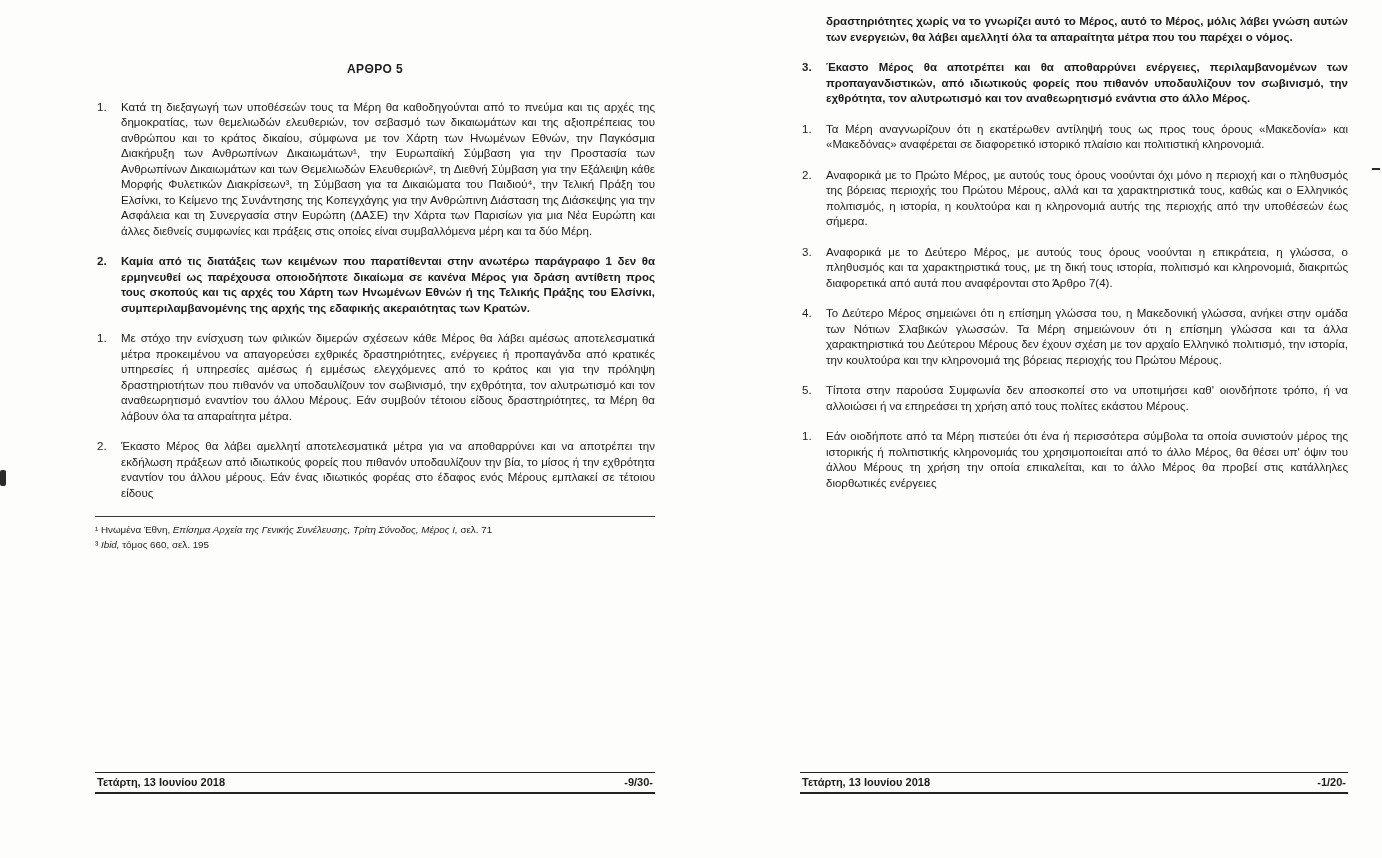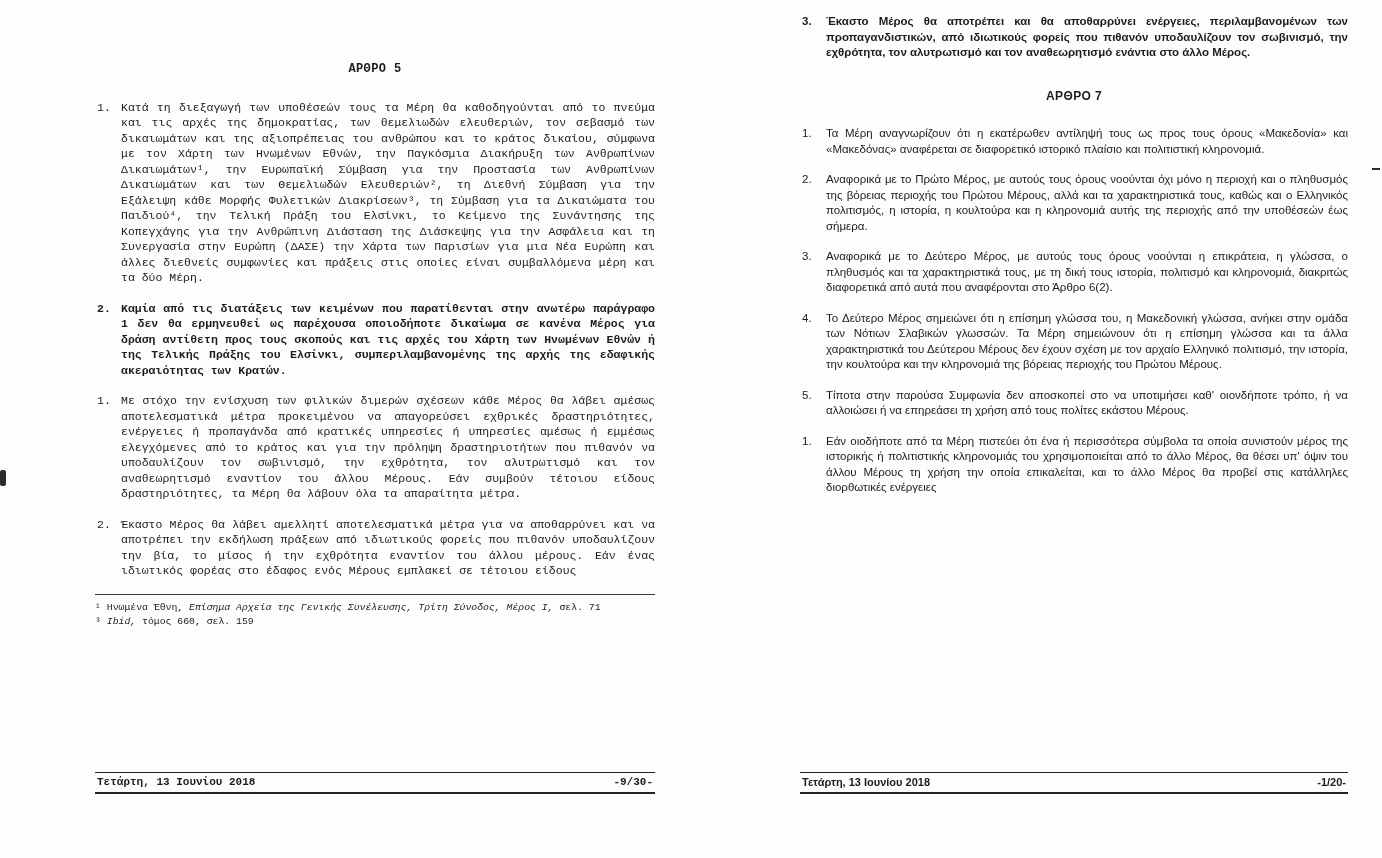--- a/index.html
+++ b/index.html
@@ -5,21 +5,21 @@
   * { margin:0; padding:0; box-sizing:border-box; }
   html, body { width:1382px; height:858px; }
   body {
     background:#fdfdfb;
     font-family:"Liberation Sans","DejaVu Sans",sans-serif;
     color:#1c1c1c;
     position:relative;
     overflow:hidden;
   }
   .page { position:absolute; top:0; height:858px; background:transparent; }
-  .page--left  { left:95px;  width:560px;font-family:Liberation Mono, monospace; }
+  .page--left  { left:95px;  width:560px; }
   .page--right { left:800px; width:548px; }
 
   .content { font-size:11.5px; line-height:15.5px; }
   .page--left  .content { padding-top:34px; }
   .page--right .content { padding-top:14px; }
 
   .article-heading {
     text-align:center;
     font-weight:bold;
     font-size:12px;
@@ -77,47 +77,47 @@
       <div class="numbered-item">
         <span class="num">1.</span>
         <span class="txt">Με στόχο την ενίσχυση των φιλικών διμερών σχέσεων κάθε Μέρος θα λάβει αμέσως αποτελεσματικά μέτρα προκειμένου να απαγορεύσει εχθρικές δραστηριότητες, ενέργειες ή προπαγάνδα από κρατικές υπηρεσίες ή υπηρεσίες αμέσως ή εμμέσως ελεγχόμενες από το κράτος και για την πρόληψη δραστηριοτήτων που πιθανόν να υποδαυλίζουν τον σωβινισμό, την εχθρότητα, τον αλυτρωτισμό και τον αναθεωρητισμό εναντίον του άλλου Μέρους. Εάν συμβούν τέτοιου είδους δραστηριότητες, τα Μέρη θα λάβουν όλα τα απαραίτητα μέτρα.</span>
       </div>
       <div class="numbered-item">
         <span class="num">2.</span>
         <span class="txt">Έκαστο Μέρος θα λάβει αμελλητί αποτελεσματικά μέτρα για να αποθαρρύνει και να αποτρέπει την εκδήλωση πράξεων από ιδιωτικούς φορείς που πιθανόν υποδαυλίζουν την βία, το μίσος ή την εχθρότητα εναντίον του άλλου μέρους. Εάν ένας ιδιωτικός φορέας στο έδαφος ενός Μέρους εμπλακεί σε τέτοιου είδους</span>
       </div>
       <div class="footnotes">
         <div class="footnote"><span>¹ Ηνωμένα Έθνη, </span><span class="it">Επίσημα Αρχεία της Γενικής Συνέλευσης, Τρίτη Σύνοδος, Μέρος Ι,</span><span> σελ. 71</span></div>
-        <div class="footnote"><span>³ </span><span class="it">Ibid,</span><span> τόμος 660, σελ. 159</span></div>
+        <div class="footnote"><span>³ </span><span class="it">Ibid,</span><span> τόμος 660, σελ. 195</span></div>
       </div>
     </div>
   <div class="page-footer">
     <span>Τετάρτη, 13 Ιουνίου 2018</span>
     <span>-9/30-</span>
   </div>
 </div>
 
 <div class="page page--right">
   <div class="content">
+      <div class="cont-para bold">δραστηριότητες χωρίς να το γνωρίζει αυτό το Μέρος, αυτό το Μέρος, μόλις λάβει γνώση αυτών των ενεργειών, θα λάβει αμελλητί όλα τα απαραίτητα μέτρα που του παρέχει ο νόμος.</div>
       <div class="numbered-item bold">
         <span class="num">3.</span>
         <span class="txt">Έκαστο Μέρος θα αποτρέπει και θα αποθαρρύνει ενέργειες, περιλαμβανομένων των προπαγανδιστικών, από ιδιωτικούς φορείς που πιθανόν υποδαυλίζουν τον σωβινισμό, την εχθρότητα, τον αλυτρωτισμό και τον αναθεωρητισμό ενάντια στο άλλο Μέρος.</span>
       </div>
-      <div class="article-heading">ΑΡΘΡΟ 7</div>
       <div class="numbered-item">
         <span class="num">1.</span>
         <span class="txt">Τα Μέρη αναγνωρίζουν ότι η εκατέρωθεν αντίληψή τους ως προς τους όρους «Μακεδονία» και «Μακεδόνας» αναφέρεται σε διαφορετικό ιστορικό πλαίσιο και πολιτιστική κληρονομιά.</span>
       </div>
       <div class="numbered-item">
         <span class="num">2.</span>
         <span class="txt">Αναφορικά με το Πρώτο Μέρος, με αυτούς τους όρους νοούνται όχι μόνο η περιοχή και ο πληθυσμός της βόρειας περιοχής του Πρώτου Μέρους, αλλά και τα χαρακτηριστικά τους, καθώς και ο Ελληνικός πολιτισμός, η ιστορία, η κουλτούρα και η κληρονομιά αυτής της περιοχής από την υποθέσεών έως σήμερα.</span>
       </div>
       <div class="numbered-item">
         <span class="num">3.</span>
-        <span class="txt">Αναφορικά με το Δεύτερο Μέρος, με αυτούς τους όρους νοούνται η επικράτεια, η γλώσσα, ο πληθυσμός και τα χαρακτηριστικά τους, με τη δική τους ιστορία, πολιτισμό και κληρονομιά, διακριτώς διαφορετικά από αυτά που αναφέρονται στο Άρθρο 6(2).</span>
+        <span class="txt">Αναφορικά με το Δεύτερο Μέρος, με αυτούς τους όρους νοούνται η επικράτεια, η γλώσσα, ο πληθυσμός και τα χαρακτηριστικά τους, με τη δική τους ιστορία, πολιτισμό και κληρονομιά, διακριτώς διαφορετικά από αυτά που αναφέρονται στο Άρθρο 7(4).</span>
       </div>
       <div class="numbered-item">
         <span class="num">4.</span>
         <span class="txt">Το Δεύτερο Μέρος σημειώνει ότι η επίσημη γλώσσα του, η Μακεδονική γλώσσα, ανήκει στην ομάδα των Νότιων Σλαβικών γλωσσών. Τα Μέρη σημειώνουν ότι η επίσημη γλώσσα και τα άλλα χαρακτηριστικά του Δεύτερου Μέρους δεν έχουν σχέση με τον αρχαίο Ελληνικό πολιτισμό, την ιστορία, την κουλτούρα και την κληρονομιά της βόρειας περιοχής του Πρώτου Μέρους.</span>
       </div>
       <div class="numbered-item">
         <span class="num">5.</span>
         <span class="txt">Τίποτα στην παρούσα Συμφωνία δεν αποσκοπεί στο να υποτιμήσει καθ' οιονδήποτε τρόπο, ή να αλλοιώσει ή να επηρεάσει τη χρήση από τους πολίτες εκάστου Μέρους.</span>
       </div>
       <div class="numbered-item">

